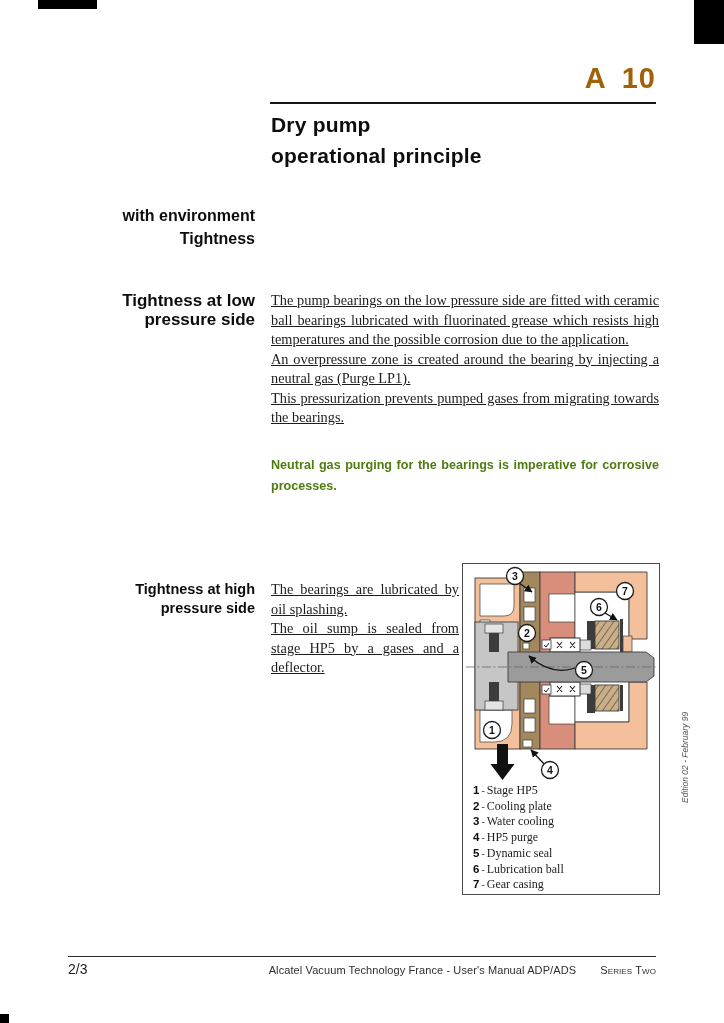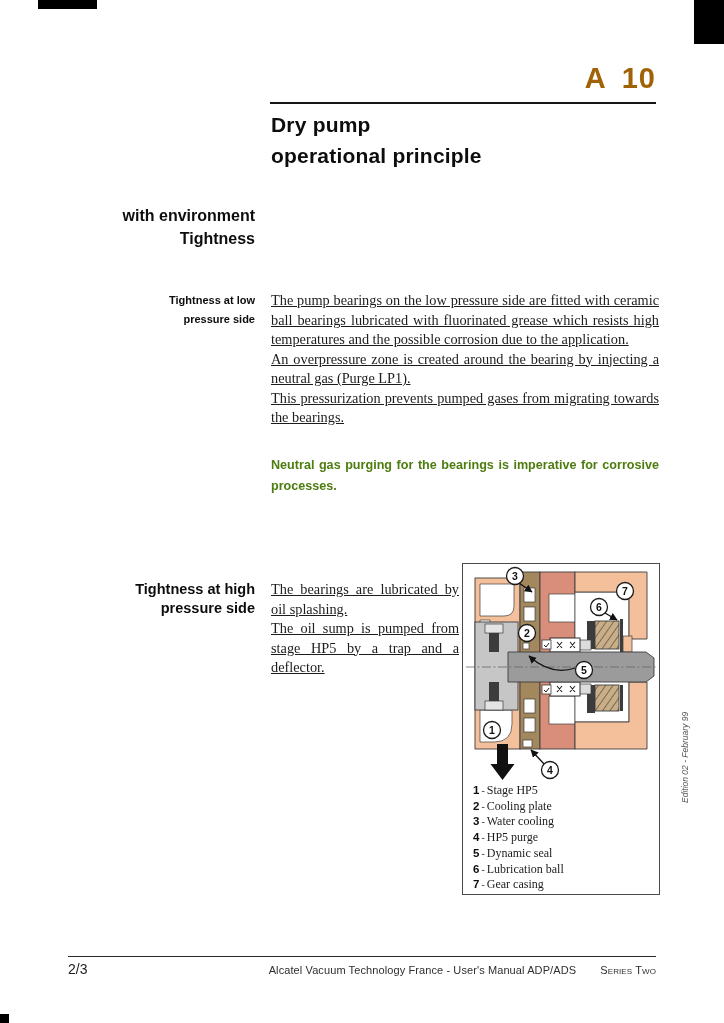--- a/index.html
+++ b/index.html
@@ -17,21 +17,21 @@
     position:absolute; top:62px; left:356px; width:300px; text-align:right;
     font-size:29px; font-weight:bold; letter-spacing:1px; word-spacing:7px; color:#a16207;
   }
   .rule1 { position:absolute; top:102px; left:270px; width:386px; height:2px; background:#161616; }
   .title {
     position:absolute; top:109px; left:271px; font-size:21px; font-weight:bold;
     line-height:31px; letter-spacing:0.2px; color:#0d0d0d;
   }
   .rt-head { position:absolute; left:0; width:255px; text-align:right; font-weight:bold; color:#0d0d0d; }
   .env-head { top:204px; font-size:16px; line-height:23px; }
-  .low-head { top:291px; font-size:11px; line-height:19px; }
+  .low-head { top:291px; font-size:17px; line-height:19px; }
   .high-head { top:580px; font-size:14.5px; line-height:19px; }
 
   .serifcol { font-family:"Liberation Serif", serif; color:#1c1c1c; }
   .body-col { position:absolute; top:291px; left:271px; width:388px; font-size:14.3px; line-height:19.5px; }
   .body-col p, .high-col p { margin:0; text-align:justify;text-decoration:underline; }
   .note {
     position:absolute; top:455px; left:271px; width:388px;
     font-size:12.6px; font-weight:bold; line-height:20.5px; text-align:justify; color:#4d7c0f;
   }
   .high-col { position:absolute; top:580px; left:271px; width:188px; font-size:14.3px; line-height:19.5px; }
@@ -94,21 +94,21 @@
 
   <div class="note">Neutral gas purging for the bearings is imperative for corrosive processes.</div>
 
   <div class="rt-head high-head">
     <div>Tightness at high</div>
     <div>pressure side</div>
   </div>
 
   <div class="high-col serifcol">
     <p>The bearings are lubricated by oil splashing.</p>
-    <p>The oil sump is pumped from stage HP5 by a trap and a deflector.</p>
+    <p>The oil sump is sealed from stage HP5 by a gases and a deflector.</p>
   </div>
 
   <div class="figure">
     <svg width="196" height="222" viewBox="0 0 196 222">
       <defs>
         <pattern id="hatch" width="6" height="6" patternTransform="rotate(35)" patternUnits="userSpaceOnUse">
           <rect width="6" height="6" fill="#c9af89"></rect>
           <line x1="0" y1="0" x2="0" y2="6" stroke="#5a4a33" stroke-width="1.4"></line>
         </pattern>
         <marker id="ah" markerWidth="7" markerHeight="7" refX="5.5" refY="3" orient="auto">

